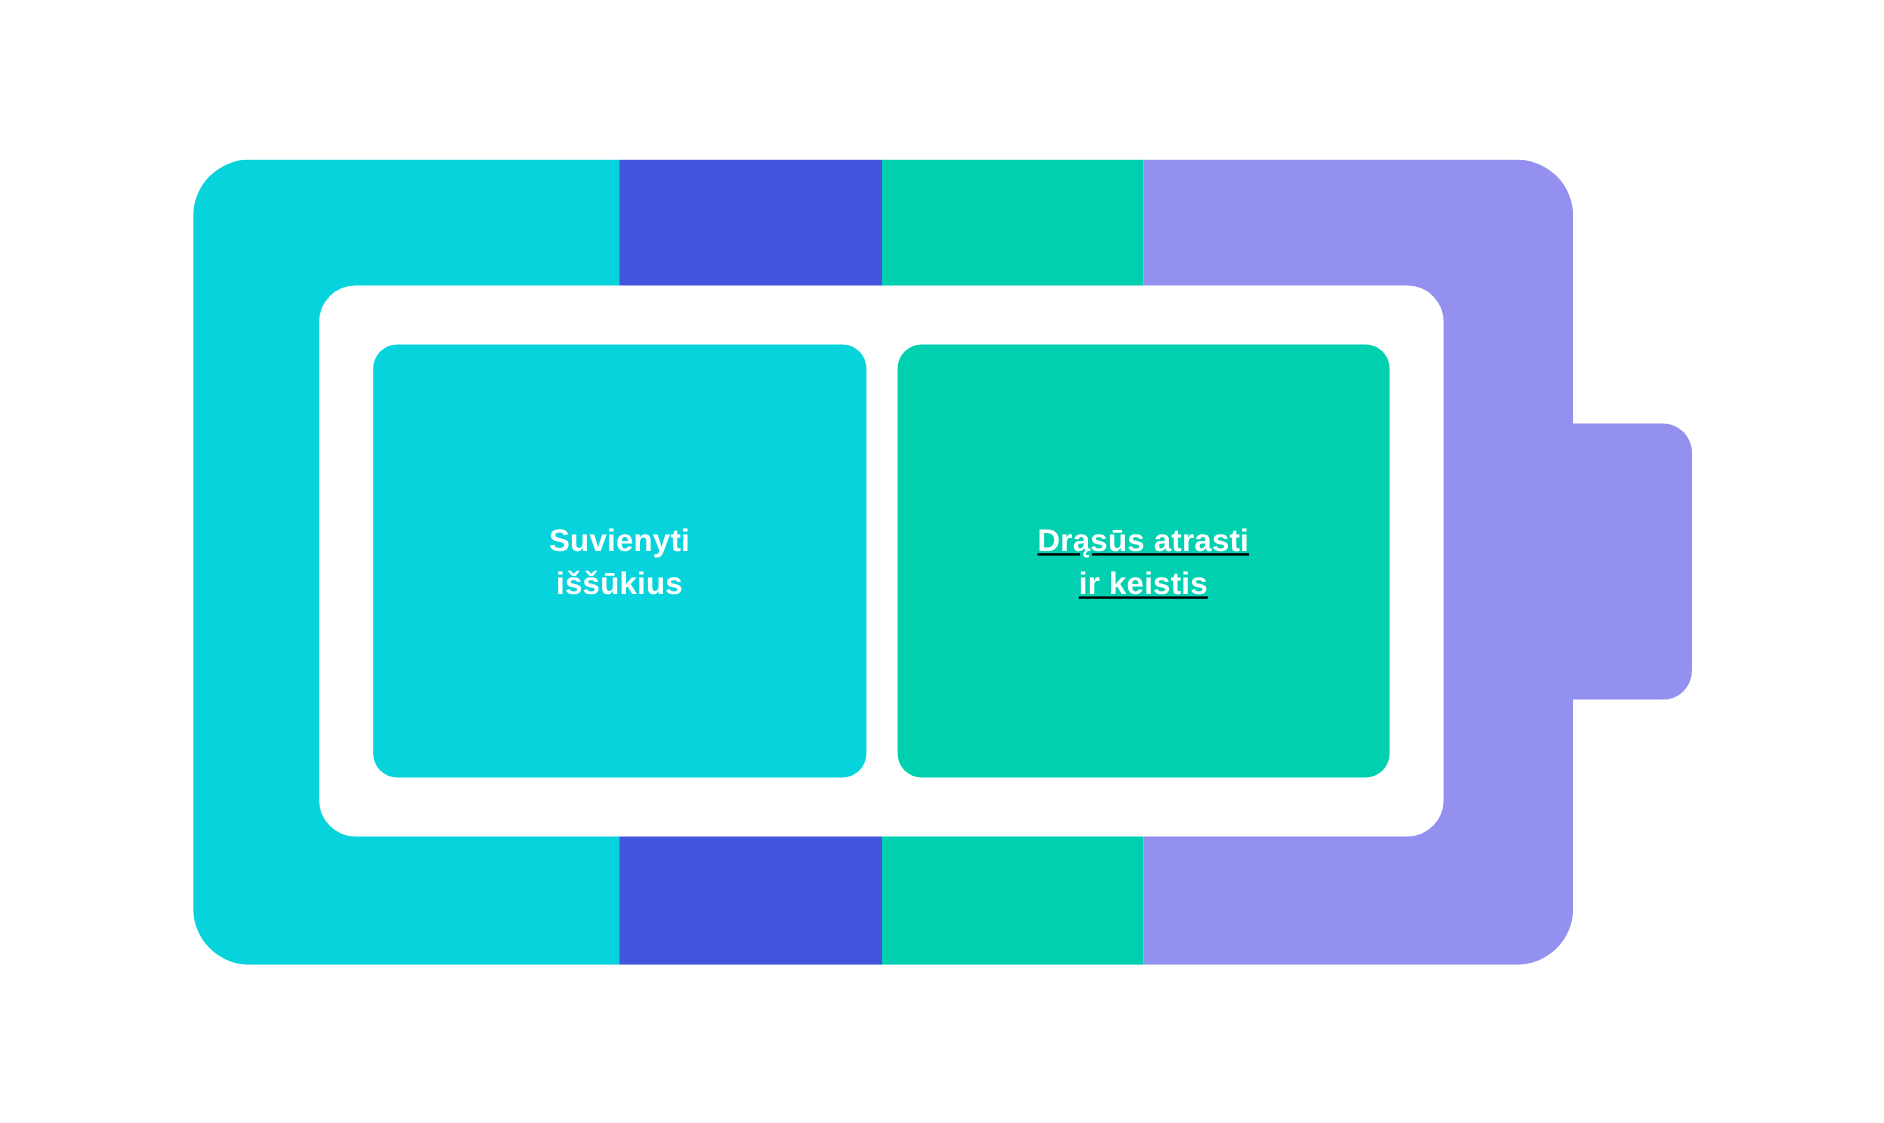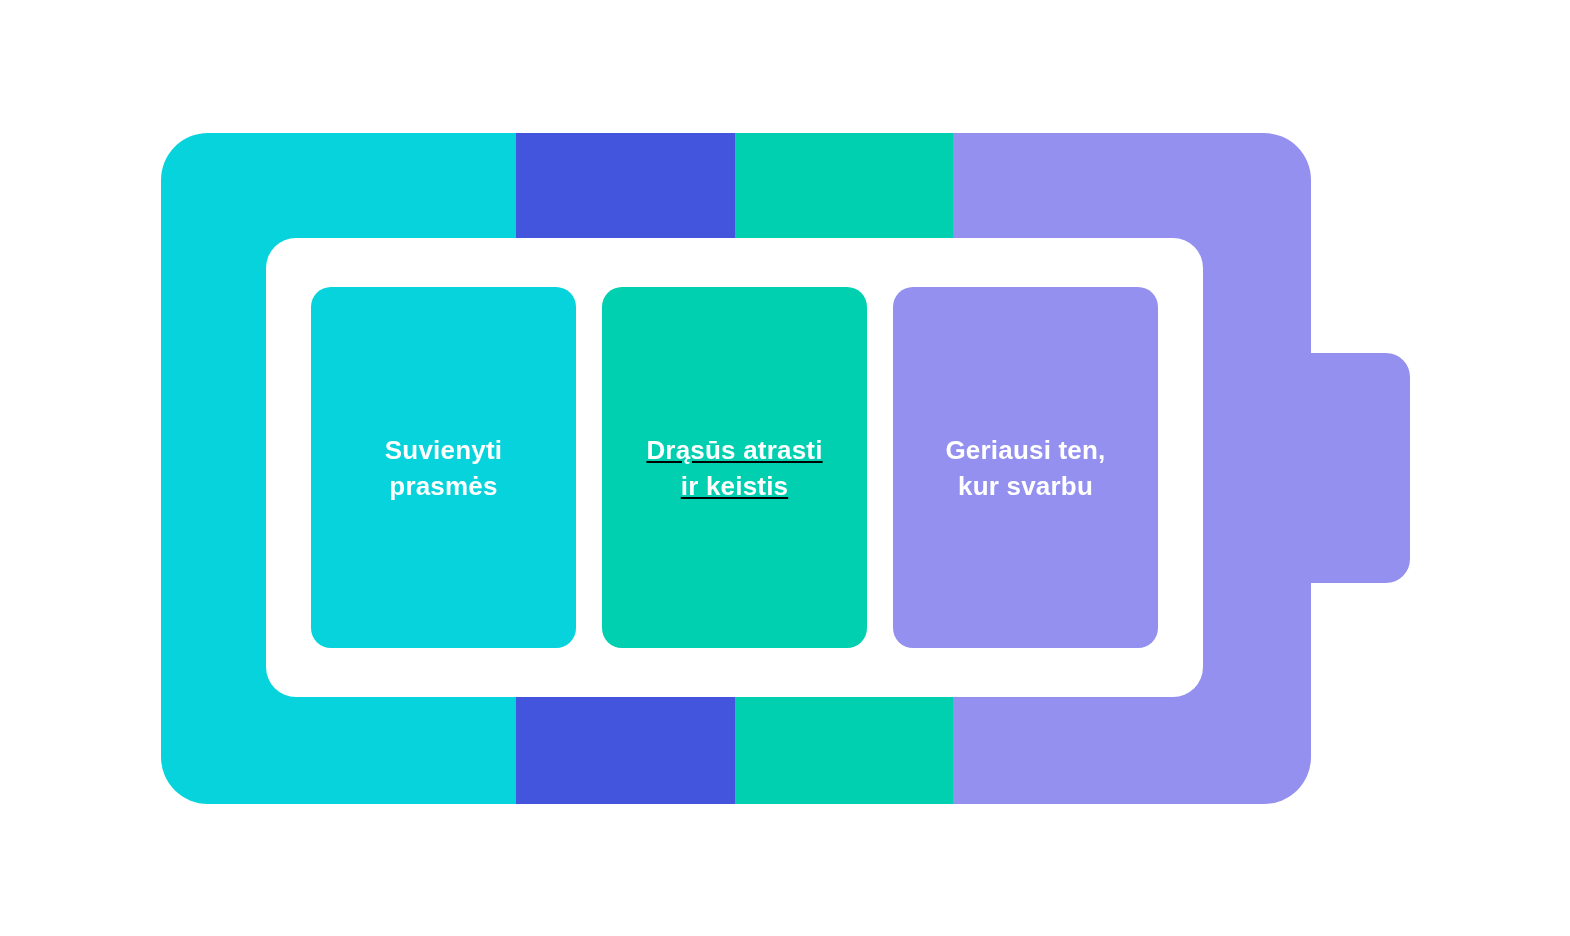--- a/index.html
+++ b/index.html
@@ -97,35 +97,29 @@
       <div class="band band-1" style="background: rgb(6, 211, 219);"></div>
       <div class="band band-2" style="background: rgb(67, 85, 221);"></div>
       <div class="band band-3" style="background: rgb(0, 207, 176);"></div>
       <div class="band band-4" style="background: rgb(148, 144, 239);"></div>
 
       <div class="inner-frame">
 
         <div class="value-card" style="background: rgb(6, 211, 219);">
           <div class="card-text">
             <span>Suvienyti</span><br>
-            <span>prasmės</span>
+            <span>iššūkius</span>
           </div>
         </div>
 
 
         <div class="value-card" style="background: rgb(0, 207, 176); text-decoration: underline;">
           <div class="card-text">
             <span>Drąsūs atrasti</span><br>
             <span>ir keistis</span>
           </div>
         </div>
 
-        <div class="value-card" style="background: rgb(148, 144, 239);">
-          <div class="card-text">
-            <span>Geriausi ten,</span><br>
-            <span>kur svarbu</span>
-          </div>
-        </div>
 
       </div>
     </div>
   </div>
 </div>
 
 </body></html>

